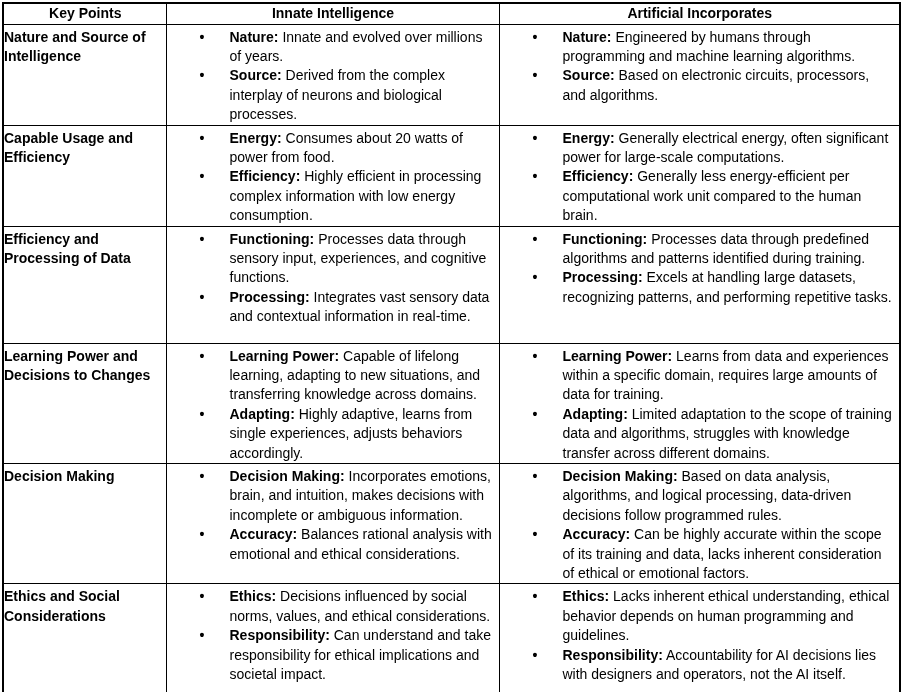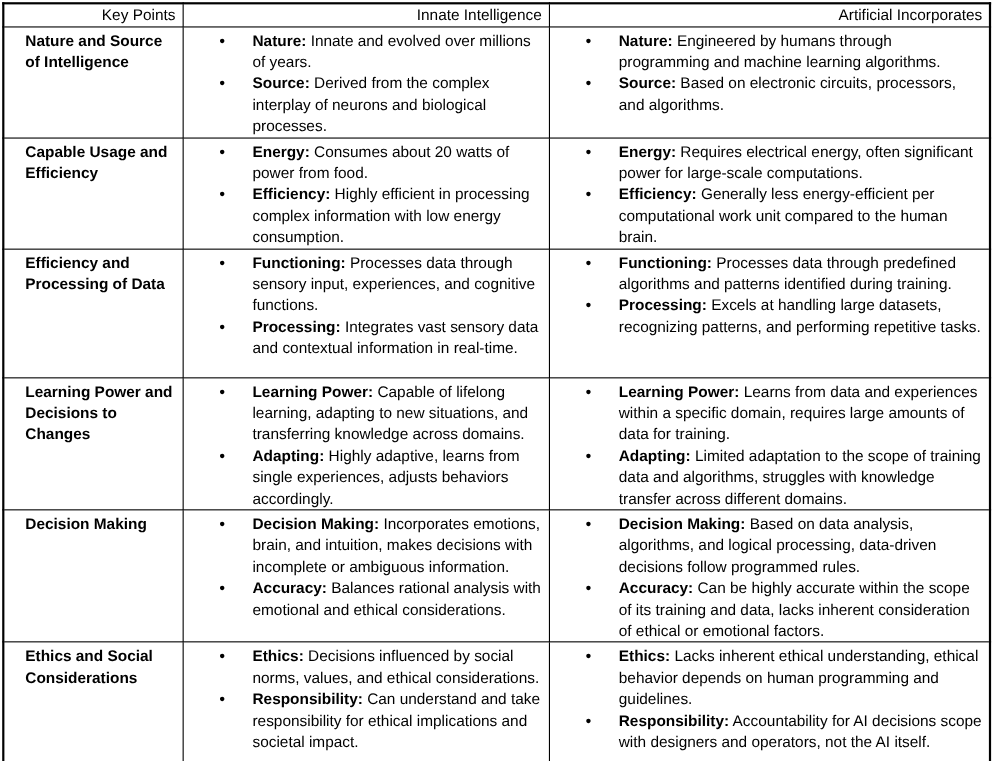--- a/index.html
+++ b/index.html
@@ -22,29 +22,29 @@
     border: 2px solid #000000;
     font-size: 14px;
     line-height: 19.4px;
   }
   table.cmp th, table.cmp td {
     border: 1px solid #000000;
     vertical-align: top;
     overflow: hidden;
   }
   th {
-    text-align: right;
-    font-weight: normal;
+    text-align: center;
+    font-weight: bold;
     padding: 0 6px 0 7px;
     font-size: 14px;
     vertical-align: middle;
   }
   td.key {
     font-weight: bold;
-    padding: 3px 6px 0 19px;
+    padding: 3px 6px 0 0;
   }
   td.cell { padding: 3px 6px 0 0; }
   ul.blist { list-style: none; margin: 0; padding: 0; }
   ul.blist li { position: relative; padding-left: 63px; margin: 0; }
   .bl {
     position: absolute;
     left: 33px;
     top: 0;
     font-weight: bold;
   }
@@ -88,21 +88,21 @@
       <tr style="height:97px">
         <td class="key">Capable Usage and Efficiency</td>
         <td class="cell">
           <ul class="blist">
             <li><span class="bl">•</span><span class="tx"><b>Energy:</b> <span>Consumes about 20 watts of power from food.</span></span></li>
             <li><span class="bl">•</span><span class="tx"><b>Efficiency:</b> <span>Highly efficient in processing complex information with low energy consumption.</span></span></li>
           </ul>
         </td>
         <td class="cell">
           <ul class="blist">
-            <li><span class="bl">•</span><span class="tx"><b>Energy:</b> <span>Requires electrical energy, often significant power for large-scale computations.</span></span></li>
+            <li><span class="bl">•</span><span class="tx"><b>Energy:</b> <span>Generally electrical energy, often significant power for large-scale computations.</span></span></li>
             <li><span class="bl">•</span><span class="tx"><b>Efficiency:</b> <span>Generally less energy-efficient per computational work unit compared to the human brain.</span></span></li>
           </ul>
         </td>
       </tr>
 
       <tr style="height:117px">
         <td class="key">Efficiency and Processing of Data</td>
         <td class="cell">
           <ul class="blist">
             <li><span class="bl">•</span><span class="tx"><b>Functioning:</b> <span>Processes data through sensory input, experiences, and cognitive functions.</span></span></li>
@@ -153,20 +153,20 @@
         <td class="key">Ethics and Social Considerations</td>
         <td class="cell">
           <ul class="blist">
             <li><span class="bl">•</span><span class="tx"><b>Ethics:</b> <span>Decisions influenced by social norms, values, and ethical considerations.</span></span></li>
             <li><span class="bl">•</span><span class="tx"><b>Responsibility:</b> <span>Can understand and take responsibility for ethical implications and societal impact.</span></span></li>
           </ul>
         </td>
         <td class="cell">
           <ul class="blist">
             <li><span class="bl">•</span><span class="tx"><b>Ethics:</b> <span>Lacks inherent ethical understanding, ethical behavior depends on human programming and guidelines.</span></span></li>
-            <li><span class="bl">•</span><span class="tx"><b>Responsibility:</b> <span>Accountability for AI decisions scope with designers and operators, not the AI itself.</span></span></li>
+            <li><span class="bl">•</span><span class="tx"><b>Responsibility:</b> <span>Accountability for AI decisions lies with designers and operators, not the AI itself.</span></span></li>
           </ul>
         </td>
       </tr>
 
     </tbody>
   </table>
 </div>
 
 </body></html>

